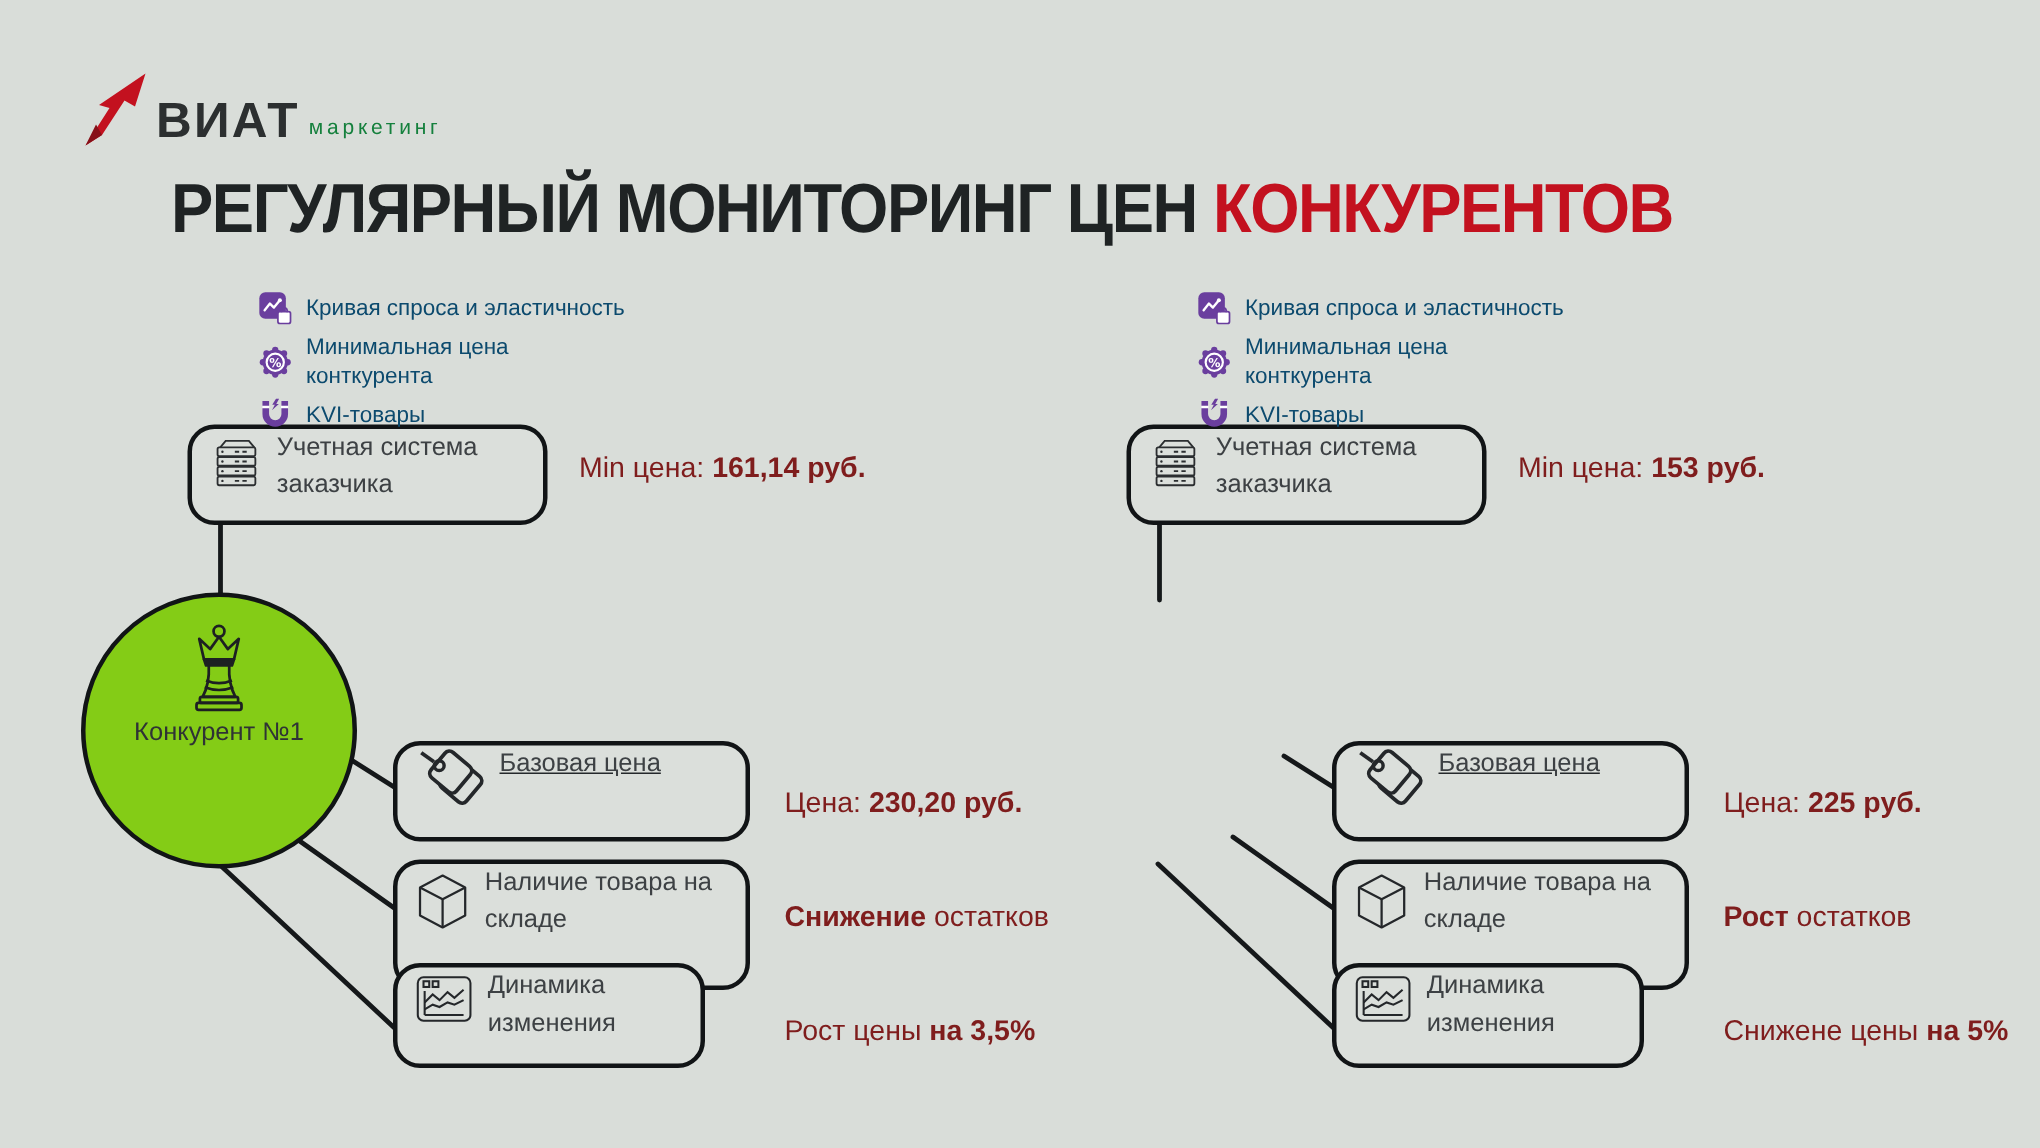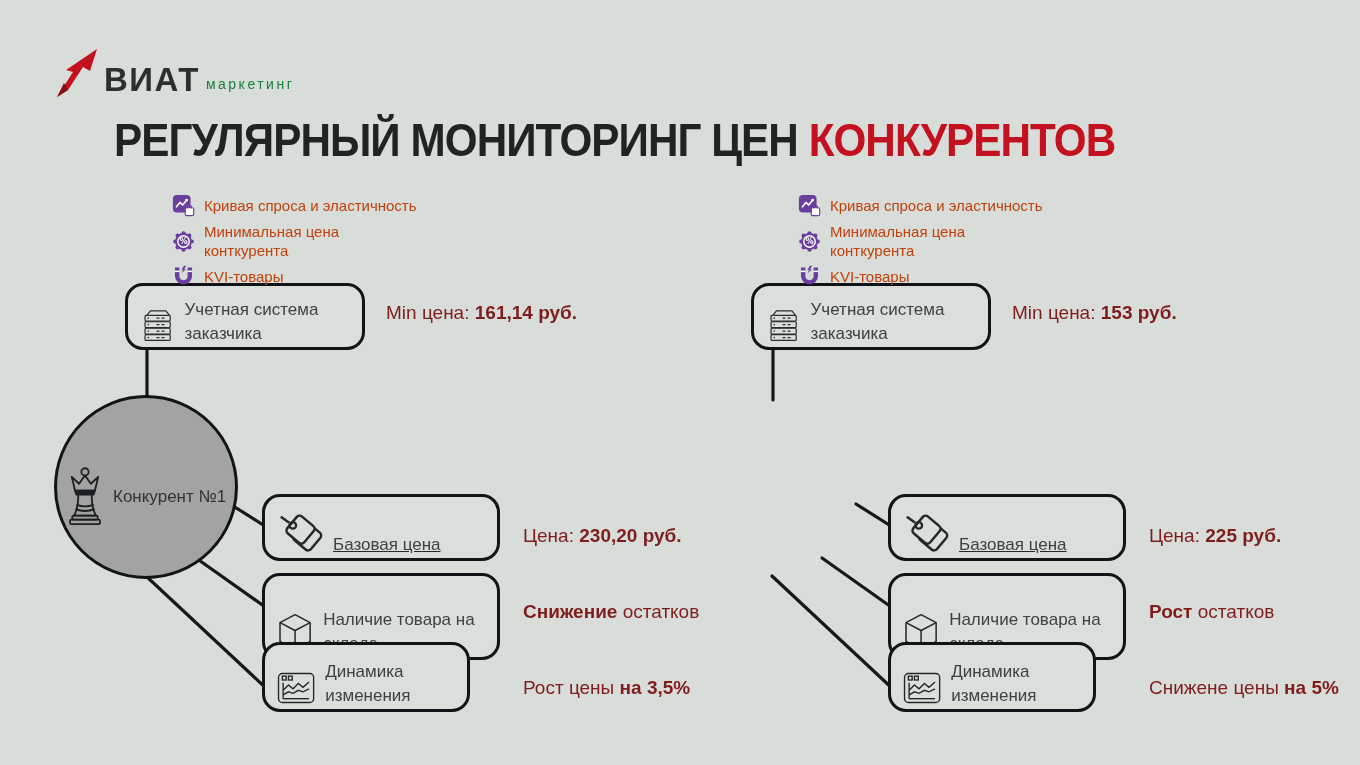--- a/index.html
+++ b/index.html
@@ -27,37 +27,37 @@
   .page-title .accent{color:#c3111f;}
 
   
   .group{position:absolute;top:0;width:734px;height:765px;}
   #group-1{left:0;} #group-2{left:626px;}
 
   
   .legend{position:absolute;left:172px;top:194px;display:flex;flex-direction:column;gap:5px;}
   .legend-row{display:flex;align-items:center;gap:9px;}
   .legend-row svg{flex:0 0 23px;}
-  .legend-label{font-size:15px;line-height:1.28;color:#c2410c;max-width:240px;}
+  .legend-label{font-size:15px;line-height:1.28;color:#0c4a6e;max-width:240px;}
   .legend-row.narrow .legend-label{max-width:160px;}
 
   
   .node-box{
     position:absolute;box-sizing:border-box;
     background:#dbdfdb;border:3.5px solid #111416;border-radius:18px;
-    display:flex;align-items:flex-end;gap:10px;padding:0 8px 0 12px;
+    display:flex;align-items:flex-start;gap:10px;padding:0 8px 0 12px;
   }
   .system-box{left:125px;top:283px;width:240px;height:67px;}
   .node-label{font-size:17px;line-height:1.45;color:#3d4144;}
 
   
   .competitor-circle{
     position:absolute;left:54px;top:395px;width:184px;height:184px;box-sizing:border-box;
-    border:3px solid #111416;border-radius:50%;background:#a3a3a3;
-    display:flex;flex-direction:row;align-items:center;padding-top:17px;
+    border:3px solid #111416;border-radius:50%;background:#84cc16;
+    display:flex;flex-direction:column;align-items:center;padding-top:17px;
   }
   .competitor-name{font-size:17px;color:#2f3335;margin-top:3px;}
 
   
   .box-1{left:262px;top:494px;width:238px;height:67px;text-decoration:underline;}
   .box-2{left:262px;top:573px;width:238px;height:87px;}
   .box-3{left:262px;top:642px;width:208px;height:70px;}
   .detail-label{max-width:168px;}
 
   

